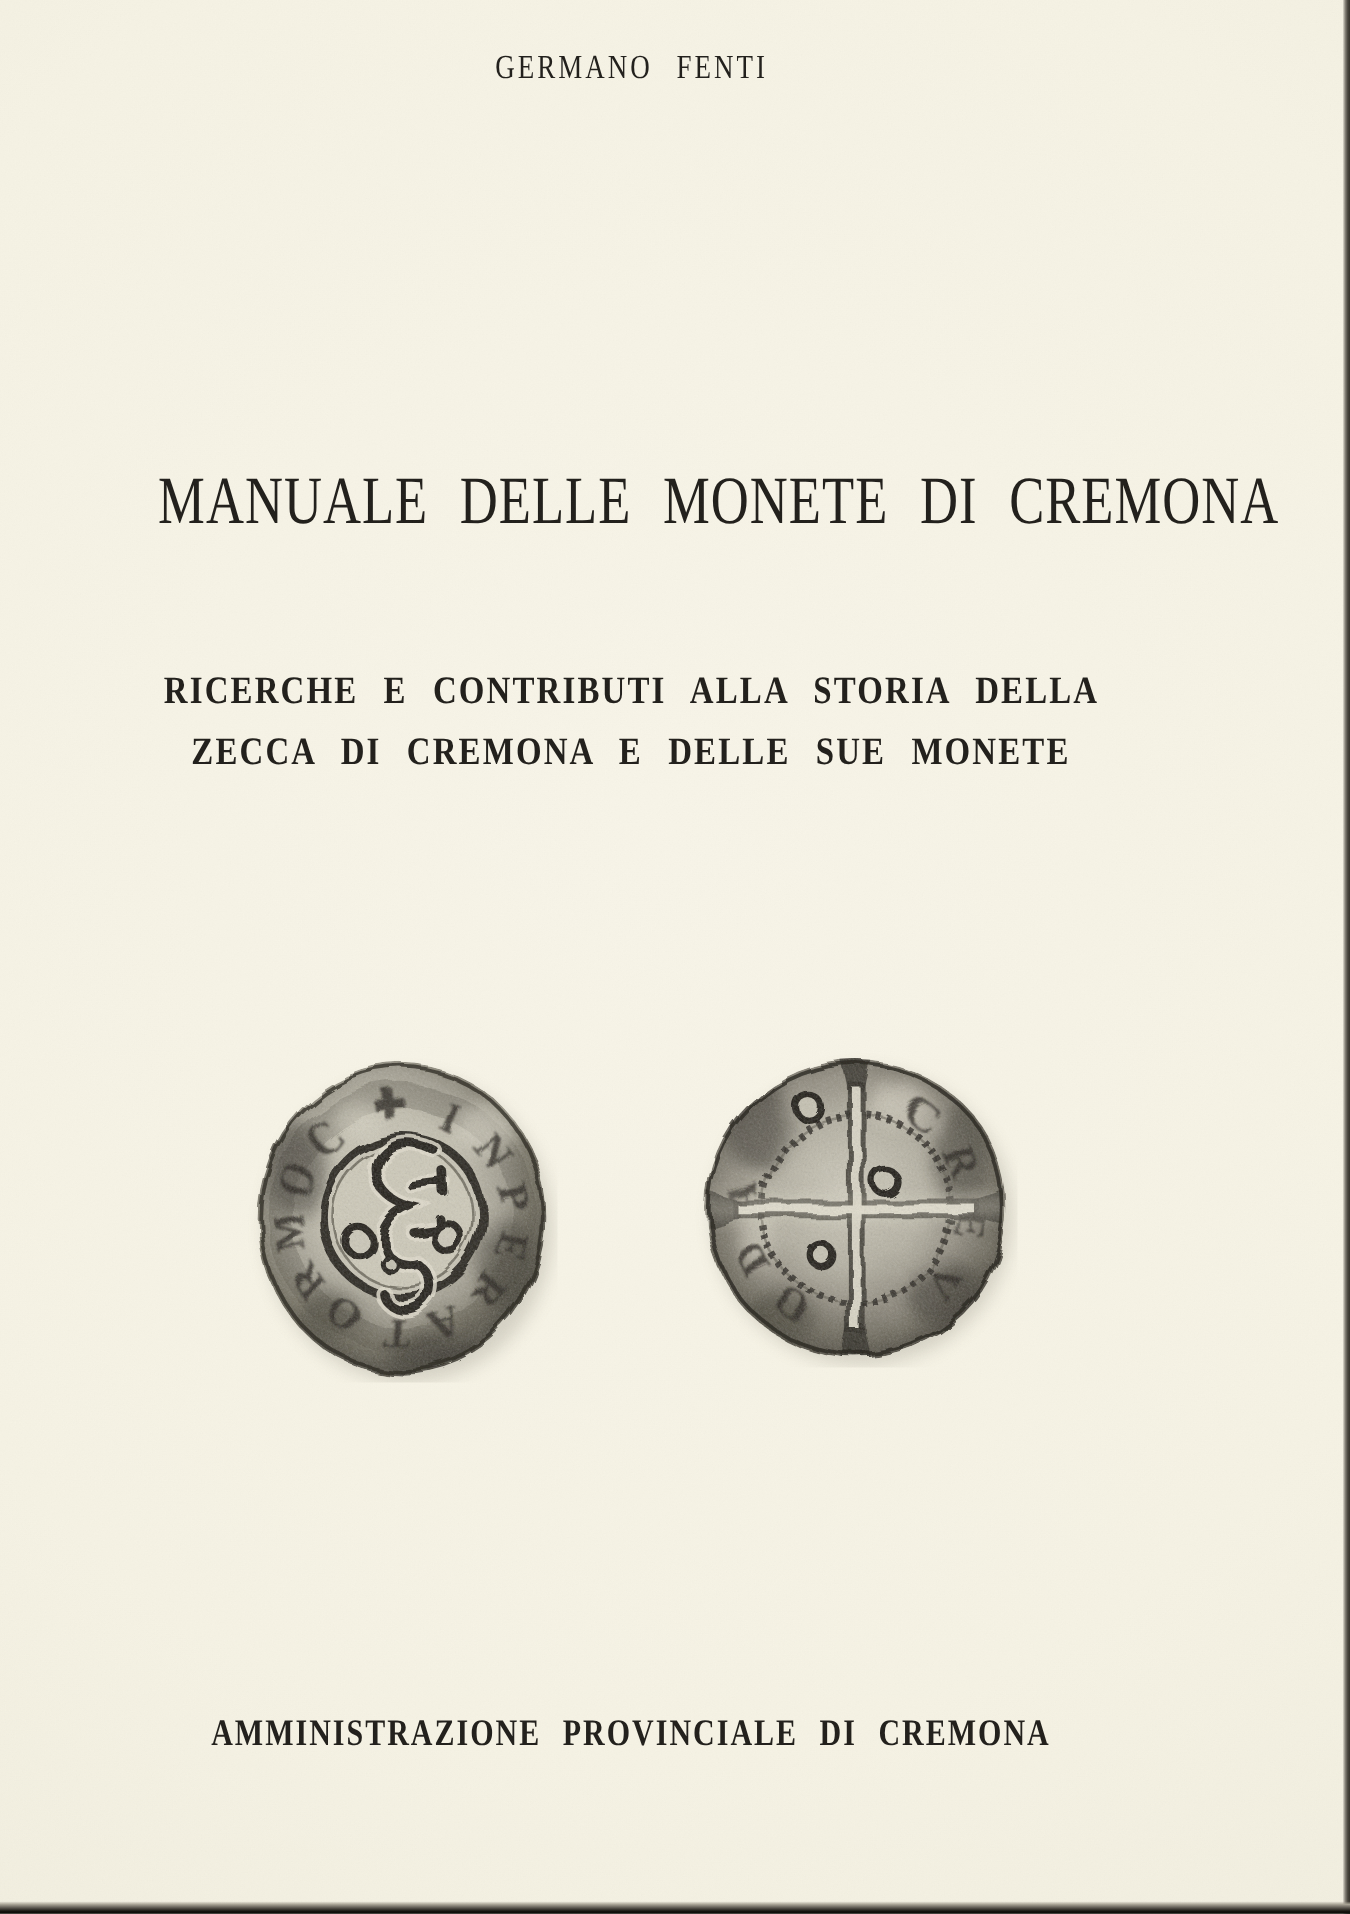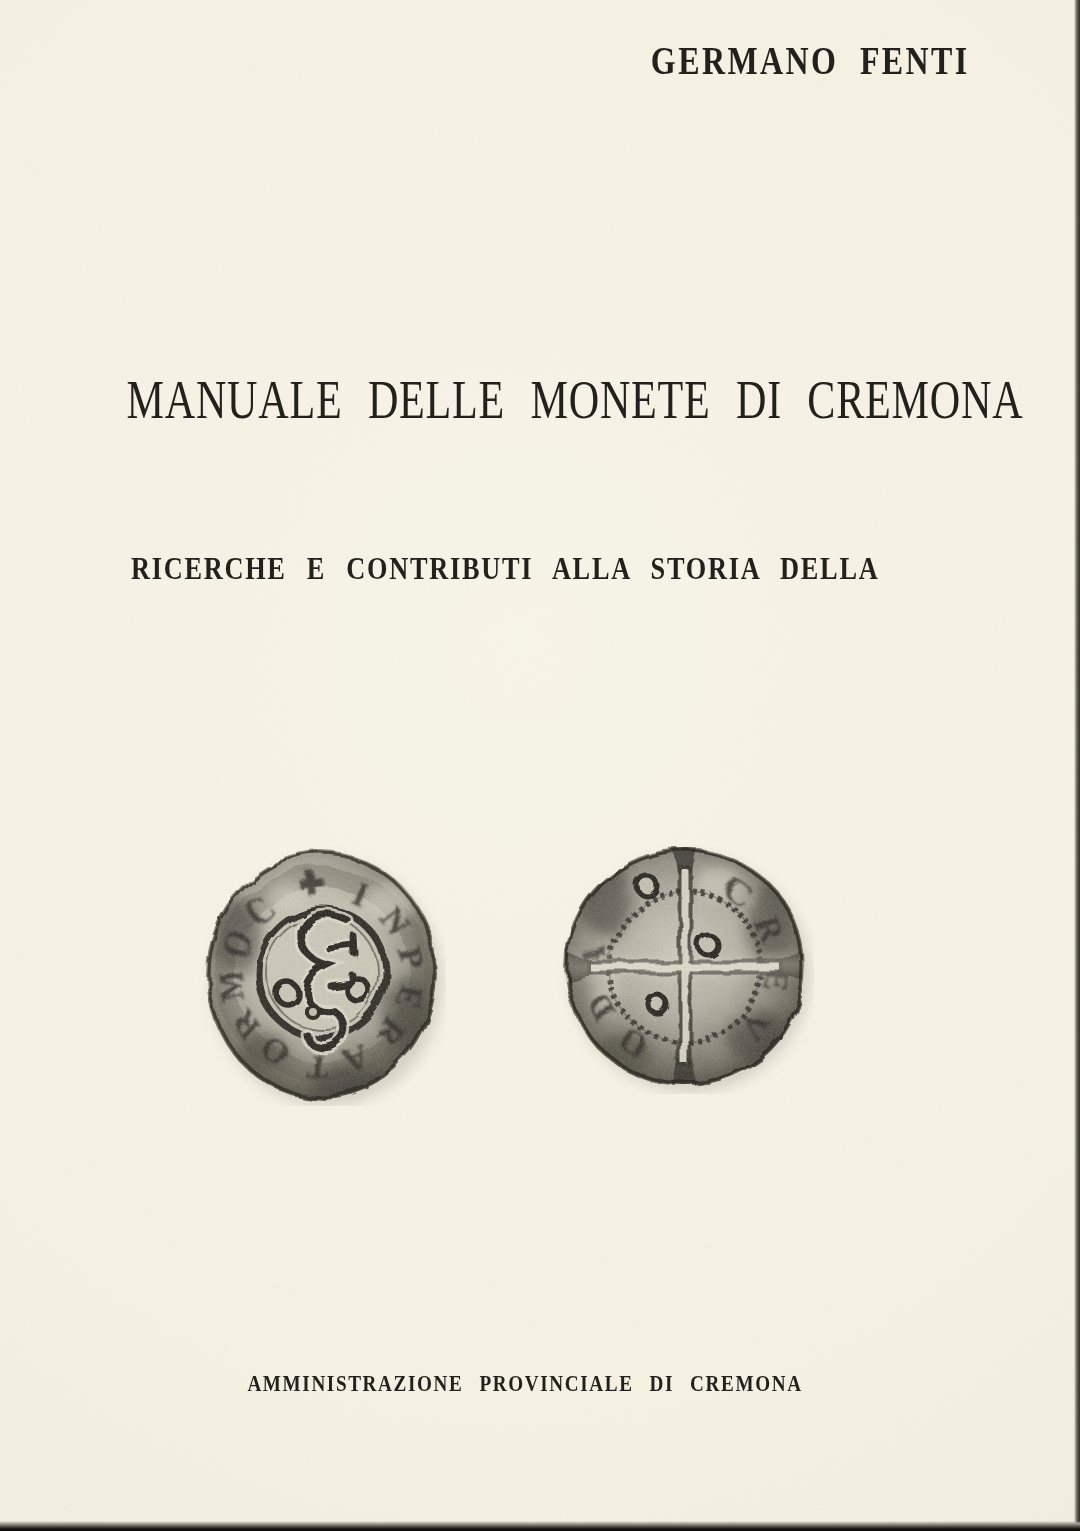--- a/index.html
+++ b/index.html
@@ -10,29 +10,29 @@
   }
   .page{
     position:relative;width:1080px;height:1531px;overflow:hidden;
     background:radial-gradient(ellipse 120% 90% at 48% 42%,
       #f7f4e8 0%, #f5f2e4 55%, #f0edde 85%, #ebe8d8 100%);
     color:#211f1b;
   }
   .text-col{position:absolute;left:0;top:0;width:1010px;height:100%;}
   .line{position:absolute;left:0;width:100%;text-align:center;white-space:nowrap;line-height:1.15;}
   .cond{display:inline-block;white-space:nowrap;}
-  .author{top:38px;font-size:40px;font-weight:bold;letter-spacing:3px;word-spacing:14px;text-align:right;}
+  .author{top:38px;font-size:27px;font-weight:normal;letter-spacing:3px;word-spacing:14px;}
   .author .cond{transform:scaleX(.80);}
   .title{top:369px;font-size:54px;font-weight:normal;letter-spacing:1px;word-spacing:18px;}
   .title .cond{transform:scaleX(.78);}
   .subtitle{font-size:31px;font-weight:bold;letter-spacing:2px;word-spacing:14px;}
   .subtitle .cond{transform:scaleX(.85);}
-  .sub1{top:551px;}
+  .sub1{top:534px;}
   .sub2{top:583px;}
-  .publisher{top:1370px;font-size:24px;font-weight:bold;letter-spacing:2px;word-spacing:12px;margin-left:20px;}
+  .publisher{top:1370px;font-size:30px;font-weight:bold;letter-spacing:2px;word-spacing:12px;}
   .publisher .cond{transform:scaleX(.80);}
   .coin{position:absolute;}
   #coinL{left:198px;top:844px;width:248px;height:262px;}
   #coinR{left:556px;top:840px;width:258px;height:254px;}
   .edge-right{
     position:absolute;top:0;right:0;width:6px;height:100%;
     background:linear-gradient(to right, rgba(90,87,78,0), #8a867c 35%, #4a473f 70%, #36332c);
   }
   .edge-bottom{
     position:absolute;left:0;bottom:0;width:100%;height:10px;
@@ -43,20 +43,21 @@
 </style>
 </head>
 <body>
 
 <div class="page">
 
   <div class="text-col">
     <div class="line author"><span class="cond">GERMANO FENTI</span></div>
     <div class="line title"><span class="cond">MANUALE DELLE MONETE DI CREMONA</span></div>
     <div class="line subtitle sub1"><span class="cond">RICERCHE E CONTRIBUTI ALLA STORIA DELLA</span></div>
+    <div class="line subtitle sub2"><span class="cond">ZECCA  DI  CREMONA  E  DELLE  SUE  MONETE</span></div>
     <div class="line publisher"><span class="cond">AMMINISTRAZIONE PROVINCIALE DI CREMONA</span></div>
   </div>
 
   <svg id="coinL" class="coin" viewBox="0 0 248 262" aria-hidden="true">
     <defs>
       <radialGradient id="Lg" cx="46%" cy="42%" r="62%">
         <stop offset="0" stop-color="#d8d4c5"></stop>
         <stop offset=".42" stop-color="#c2beae"></stop>
         <stop offset=".62" stop-color="#a29e90"></stop>
         <stop offset=".78" stop-color="#767263"></stop>

